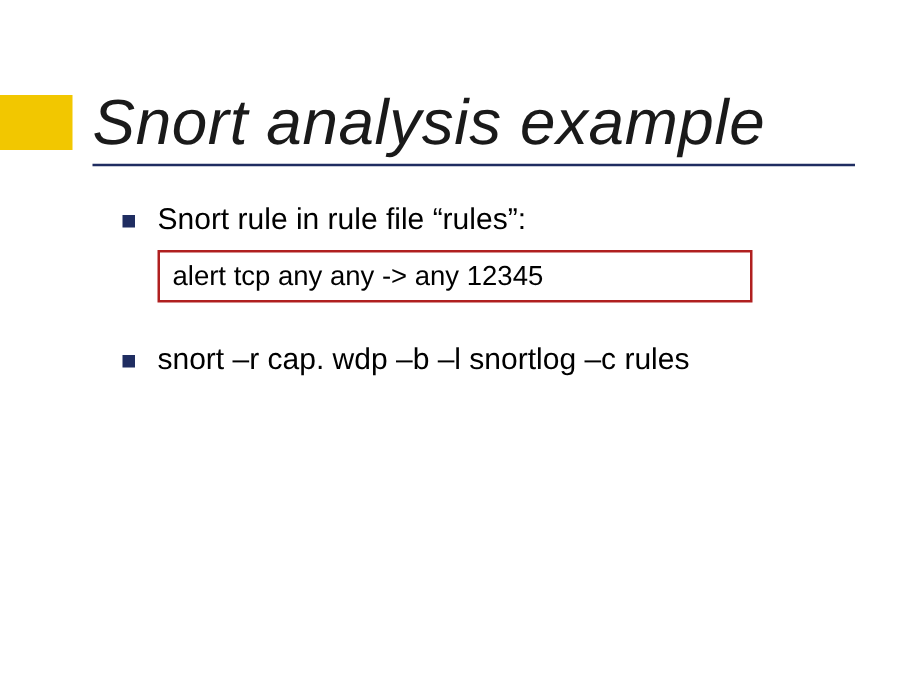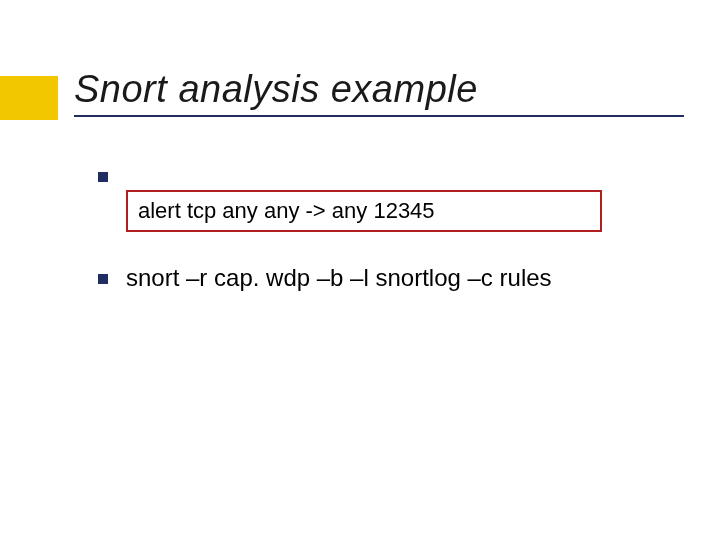--- a/index.html
+++ b/index.html
@@ -20,21 +20,21 @@
     background: #f2c700;
     z-index: 0;
   }
   .title-wrap {
     position: absolute;
     top: 68px;
     left: 74px;
     right: 40px;
   }
   .title {
-    font-size: 38px;
+    font-size: 51px;
     font-weight: 400;
     color: #1a1a1a;
     font-style: italic;
     font-family: Verdana, Arial, sans-serif;
     letter-spacing: 0.5px;
   }
   .title-rule {
     height: 2px;
     background: #1f2d61;
     margin-top: 4px;
@@ -85,20 +85,21 @@
 
 <div class="title-wrap">
   <div class="title">Snort analysis example</div>
   <div class="title-rule"></div>
 </div>
 
 <div class="content">
 
   <div class="bullet-row">
     <div class="bullet-sq"></div>
+    <div class="bullet-text">Snort rule in rule file “rules”:</div>
   </div>
 
   <div class="rule-box">alert tcp any any -&gt; any 12345</div>
 
   <div class="lower-block">
     <div class="bullet-row">
       <div class="bullet-sq"></div>
       <div class="bullet-text">snort –r cap. wdp –b –l snortlog –c rules</div>
     </div>
   </div>

